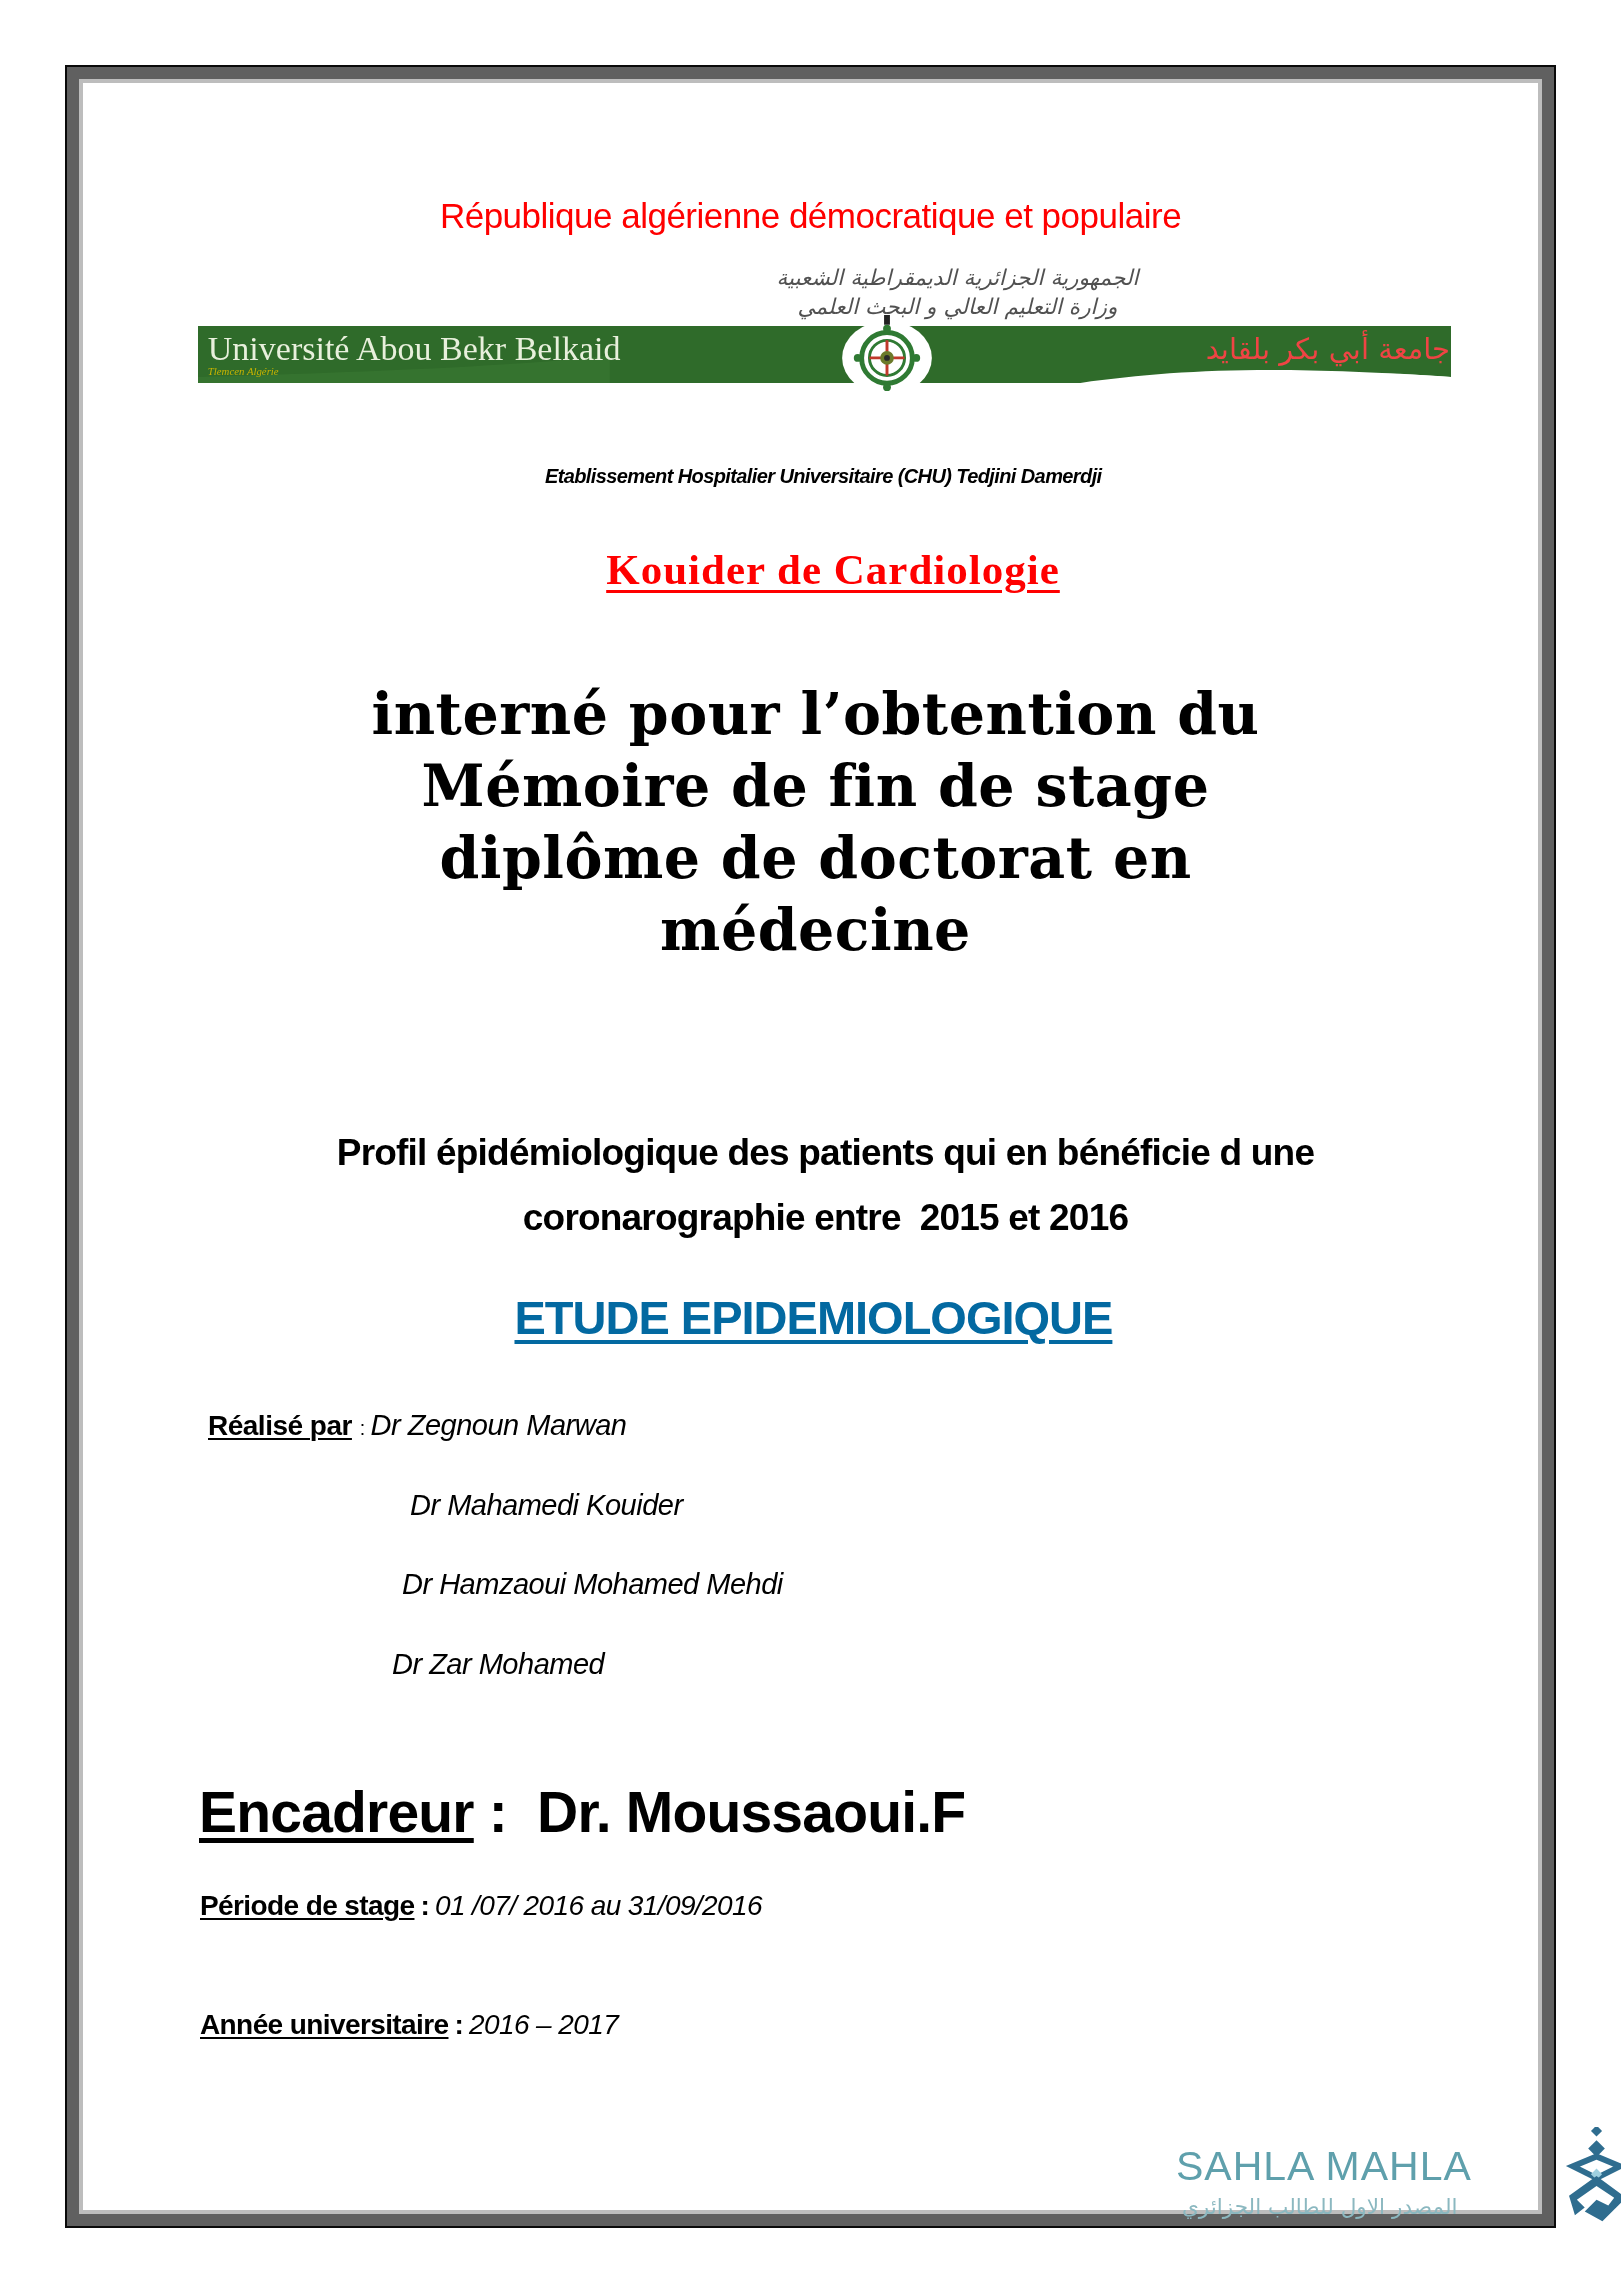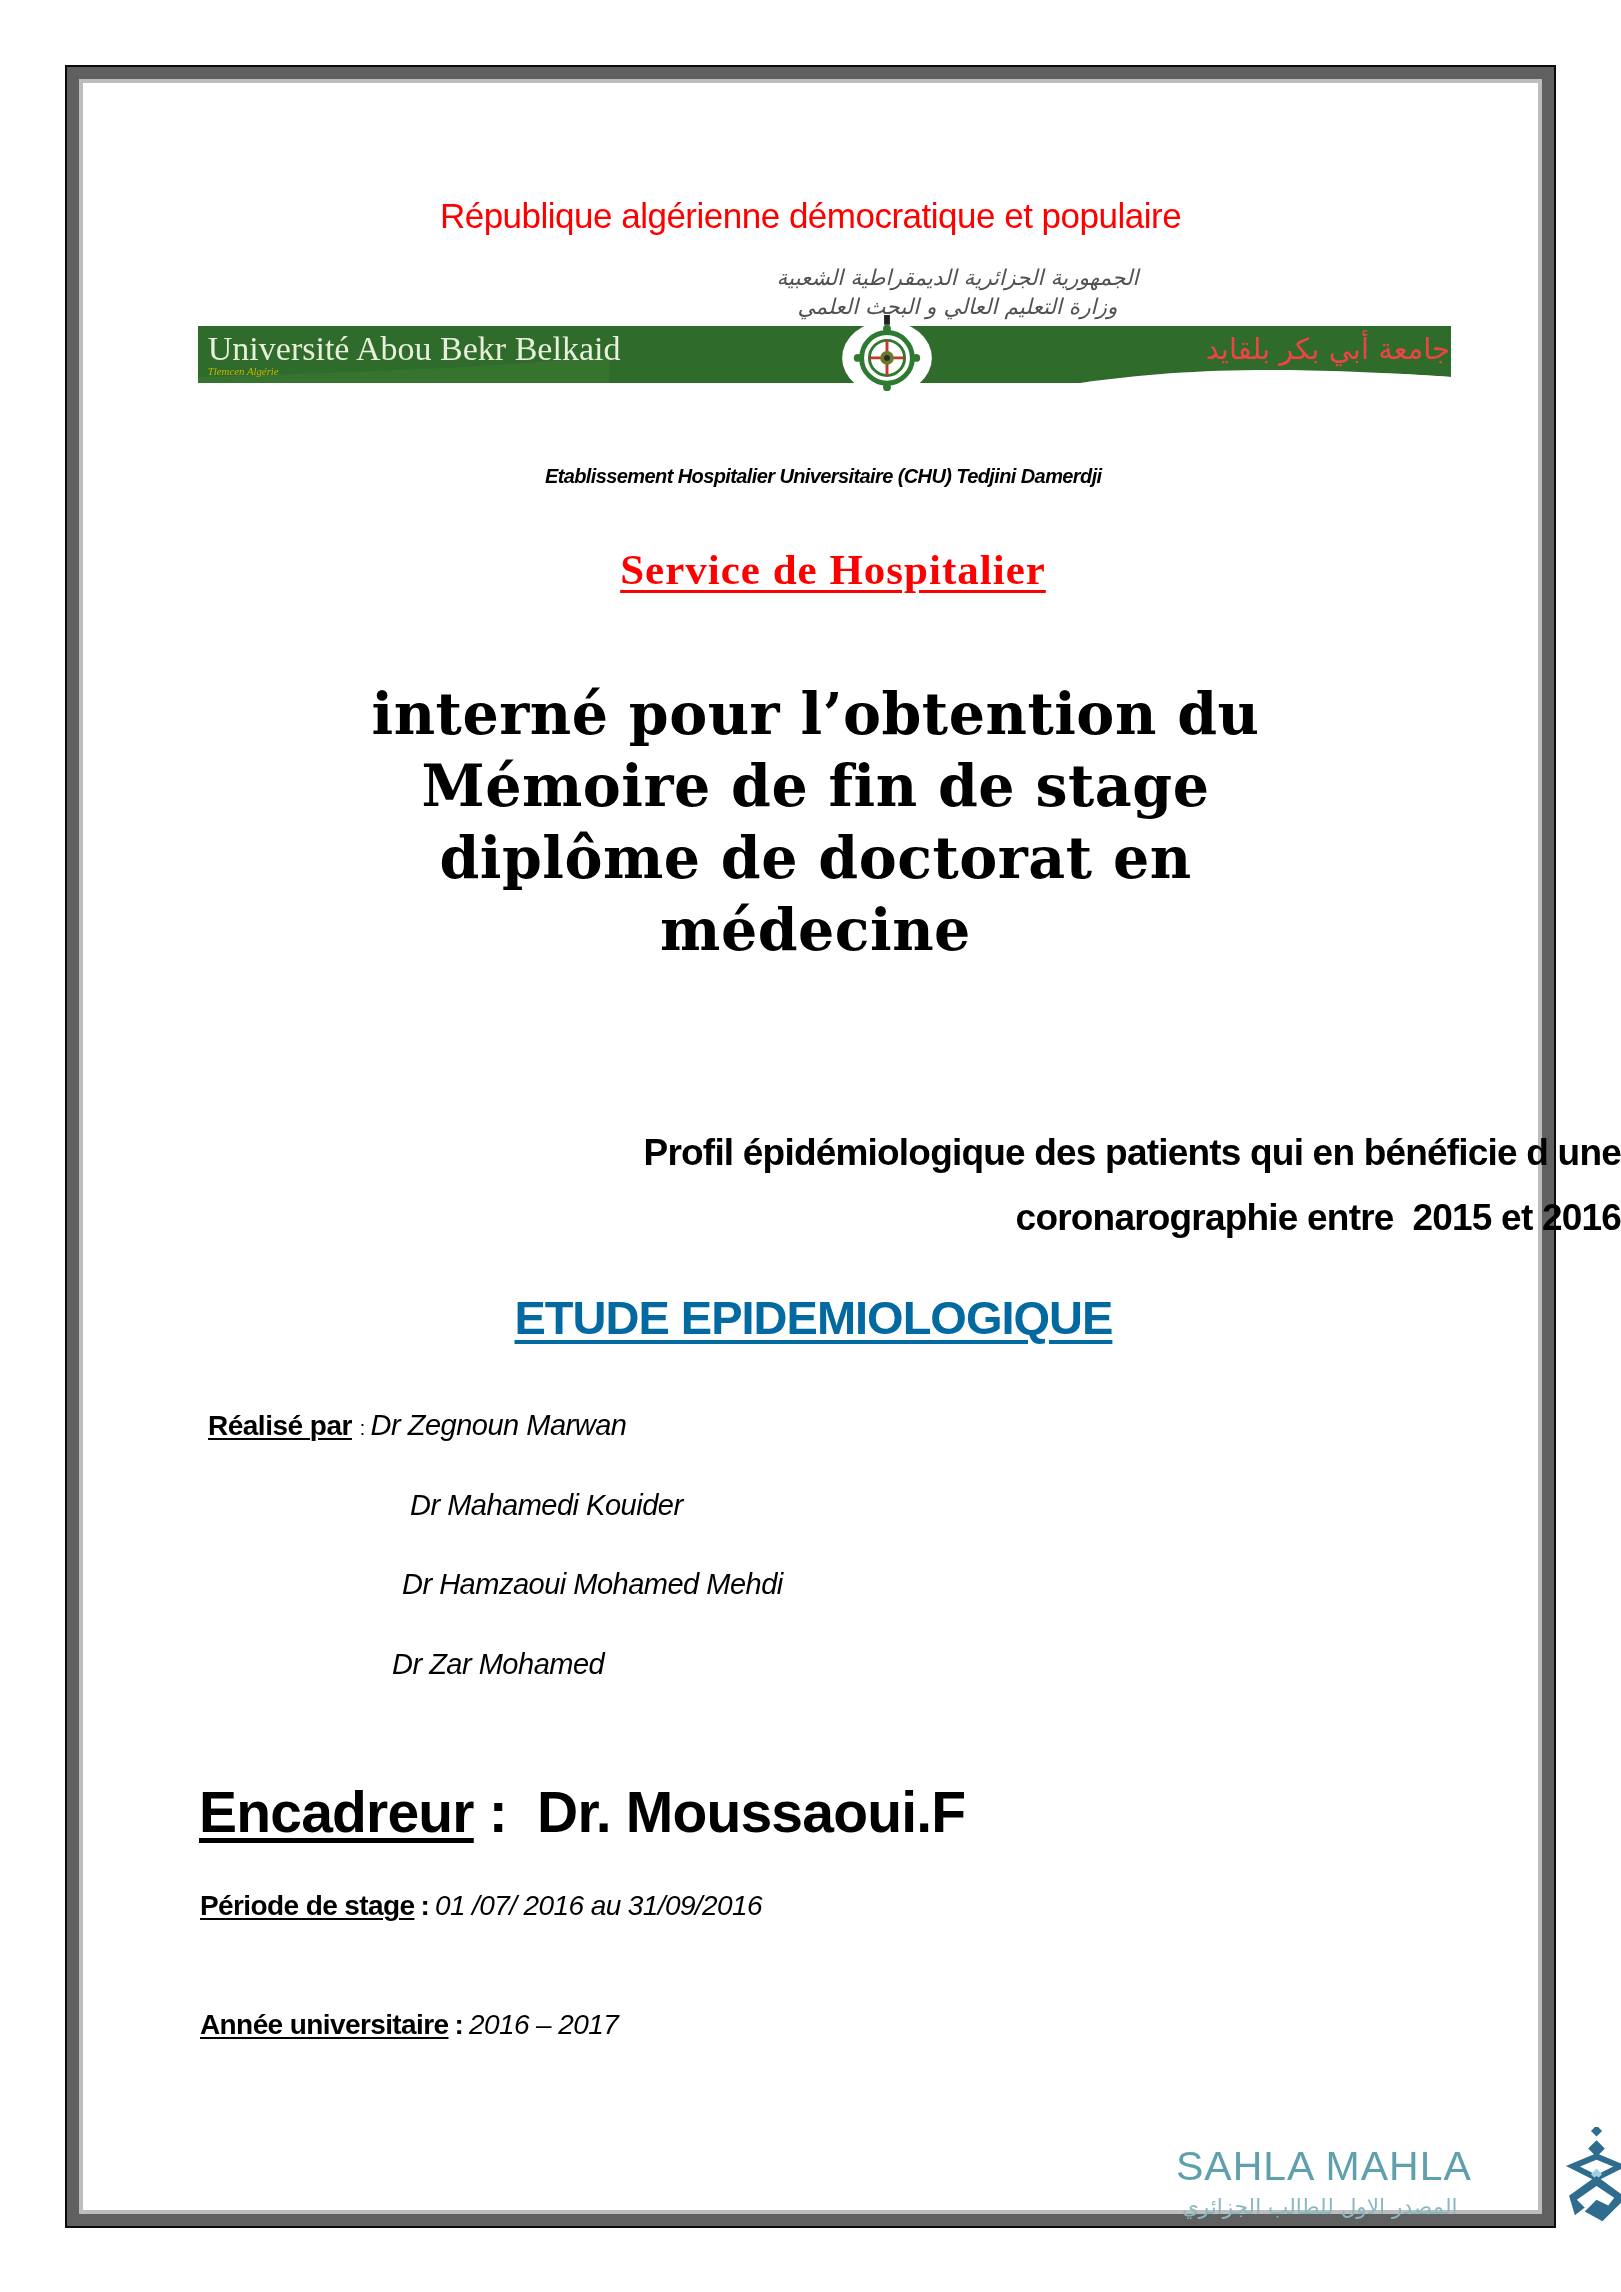--- a/index.html
+++ b/index.html
@@ -128,21 +128,21 @@
       font-weight: bold;
       font-size: 57px;
       line-height: 72px;
       white-space: normal;
       padding: 0 235px 0 245px;
       box-sizing: border-box;
       letter-spacing: 0.5px;
     }
     .title .tline { display: block; white-space: nowrap; }
     .subject {
-      left: 0; width: 1621px; text-align: right;
+      left: 0; width: 1621px; text-align: center;
       top: 1120px;
       font-weight: bold;
       font-size: 37px;
       line-height: 65px;
       padding-left: 30px;
       box-sizing: border-box;
       letter-spacing: -0.8px;
       white-space: normal;
     }
     .subject .sline { display: block; white-space: pre; }
@@ -257,21 +257,21 @@
         <circle cx="30" cy="0" r="4" fill="#2f7a33"></circle>
         <rect x="-3" y="-44" width="6" height="10" fill="#222"></rect>
       </g>
     </svg>
   </div>
   <div class="banner-ar">جامعة أبي بكر بلقايد</div>
 </div>
 
 <div class="abs establishment">Etablissement Hospitalier Universitaire (CHU) Tedjini Damerdji</div>
 <div class="abs service">
-  <span>Service de Hospitalier</span>
+  <span>Kouider de Cardiologie</span>
 </div>
 
 <div class="abs title">
   <span class="tline">interné pour l’obtention du</span>
   <span class="tline">Mémoire de fin de stage</span>
   <span class="tline">diplôme de doctorat en</span>
   <span class="tline">médecine</span>
 </div>
 
 <div class="abs subject">

